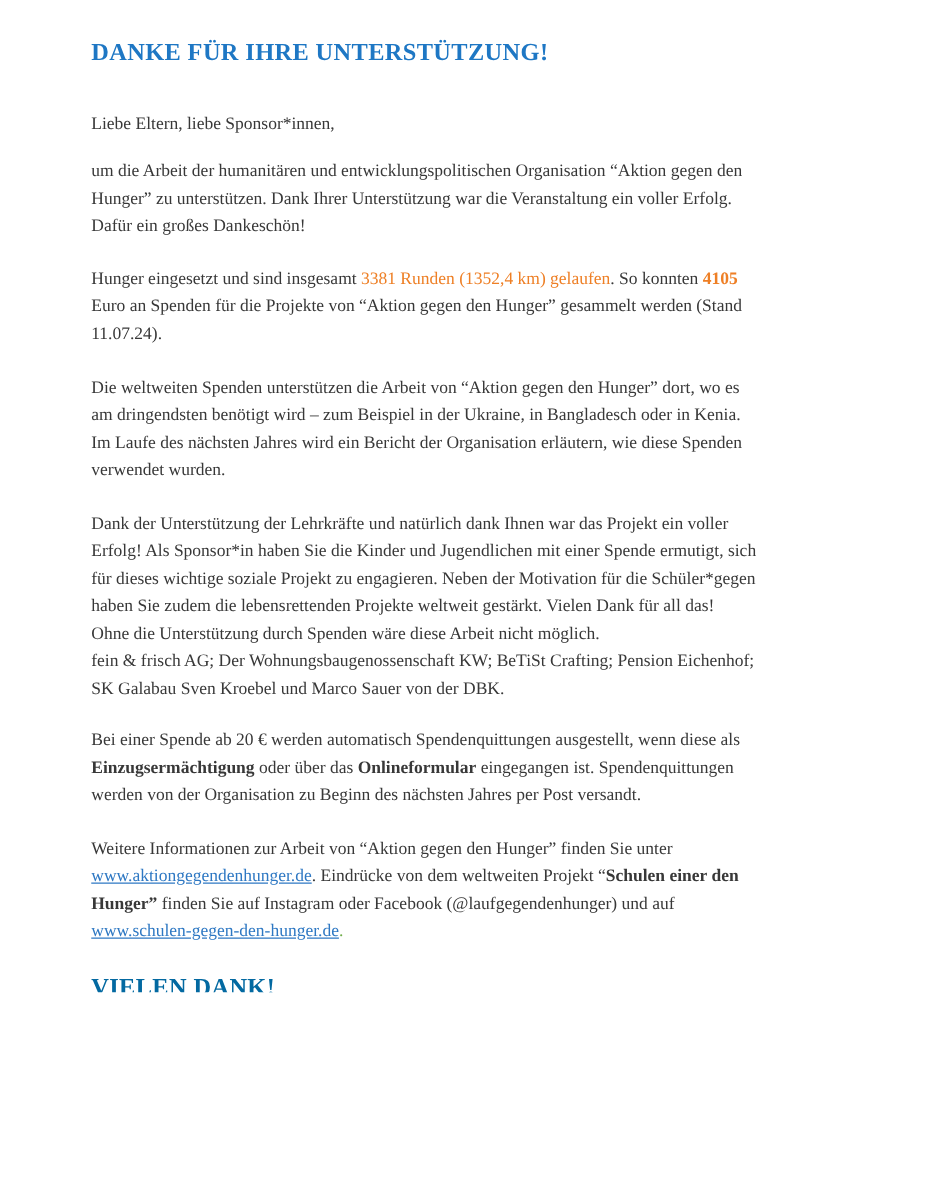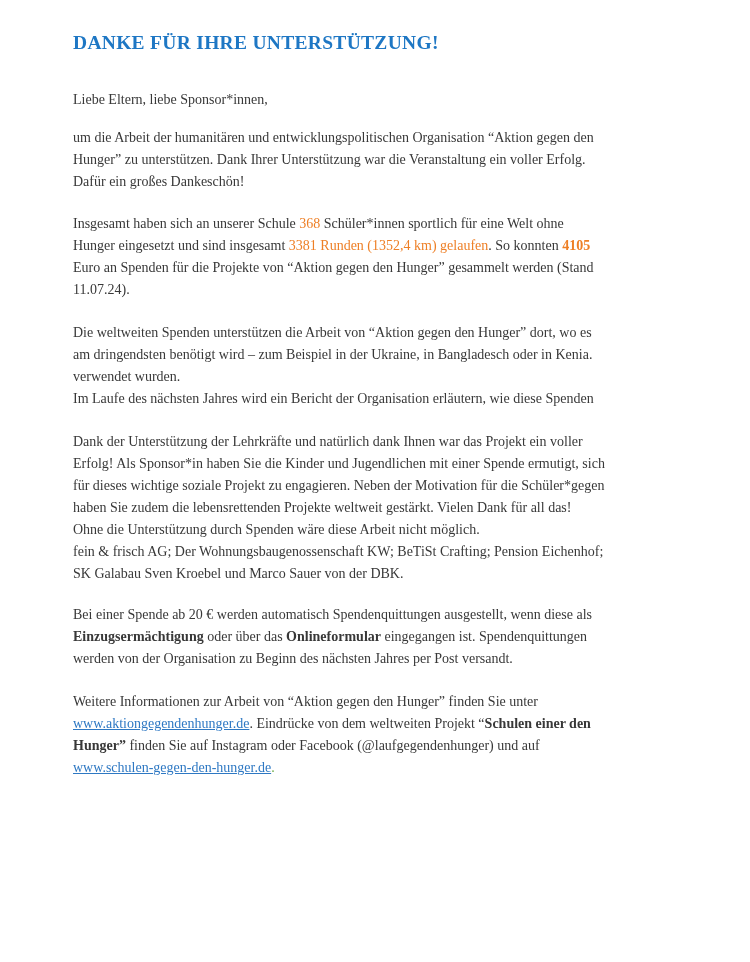--- a/index.html
+++ b/index.html
@@ -51,30 +51,29 @@
       <div class="heading blk-title-heading" style="color: rgb(30, 119, 196);">DANKE FÜR IHRE UNTERSTÜTZUNG!</div>
       <div class="para blk-salutation">
         <div class="line"><span class="run-p">Liebe Eltern, liebe Sponsor*innen,</span></div>
       </div>
       <div class="para blk-intro-paragraph">
         <div class="line"><span class="run-p">um die Arbeit der humanitären und entwicklungspolitischen Organisation “Aktion gegen den</span></div>
         <div class="line"><span class="run-p">Hunger” zu unterstützen. Dank Ihrer Unterstützung war die Veranstaltung ein voller Erfolg.</span></div>
         <div class="line"><span class="run-p">Dafür ein großes Dankeschön!</span></div>
       </div>
       <div class="para blk-results-paragraph">
-        <div class="line"><span class="run-p">Insgesamt haben sich an unserer Schule </span><span class="run-o">368</span><span class="run-p"> Schüler*innen sportlich für eine Welt ohne</span></div>
         <div class="line"><span class="run-p">Hunger eingesetzt und sind insgesamt </span><span class="run-o">3381 Runden (1352,4 km) gelaufen</span><span class="run-p">. So konnten </span><span class="run-ob">4105</span></div>
         <div class="line"><span class="run-p">Euro an Spenden für die Projekte von “Aktion gegen den Hunger” gesammelt werden (Stand</span></div>
         <div class="line"><span class="run-p">11.07.24).</span></div>
       </div>
       <div class="para blk-donations-paragraph">
         <div class="line"><span class="run-p">Die weltweiten Spenden unterstützen die Arbeit von “Aktion gegen den Hunger” dort, wo es</span></div>
         <div class="line"><span class="run-p">am dringendsten benötigt wird – zum Beispiel in der Ukraine, in Bangladesch oder in Kenia.</span></div>
+        <div class="line"><span class="run-p">Im Laufe des nächsten Jahres wird ein Bericht der Organisation erläutern, wie diese Spenden</span></div>
         <div class="line"><span class="run-p">verwendet wurden.</span></div>
-        <div class="line"><span class="run-p">Im Laufe des nächsten Jahres wird ein Bericht der Organisation erläutern, wie diese Spenden</span></div>
       </div>
       <div class="para blk-thanks-paragraph">
         <div class="line"><span class="run-p">Dank der Unterstützung der Lehrkräfte und natürlich dank Ihnen war das Projekt ein voller</span></div>
         <div class="line"><span class="run-p">Erfolg! Als Sponsor*in haben Sie die Kinder und Jugendlichen mit einer Spende ermutigt, sich</span></div>
         <div class="line"><span class="run-p">für dieses wichtige soziale Projekt zu engagieren. Neben der Motivation für die Schüler*gegen</span></div>
         <div class="line"><span class="run-p">haben Sie zudem die lebensrettenden Projekte weltweit gestärkt. Vielen Dank für all das!</span></div>
         <div class="line"><span class="run-p">Ohne die Unterstützung durch Spenden wäre diese Arbeit nicht möglich.</span></div>
         <div class="line"><span class="run-p">fein &amp; frisch AG; Der Wohnungsbaugenossenschaft KW; BeTiSt Crafting; Pension Eichenhof;</span></div>
         <div class="line"><span class="run-p">SK Galabau Sven Kroebel und Marco Sauer von der DBK.</span></div>
       </div>

